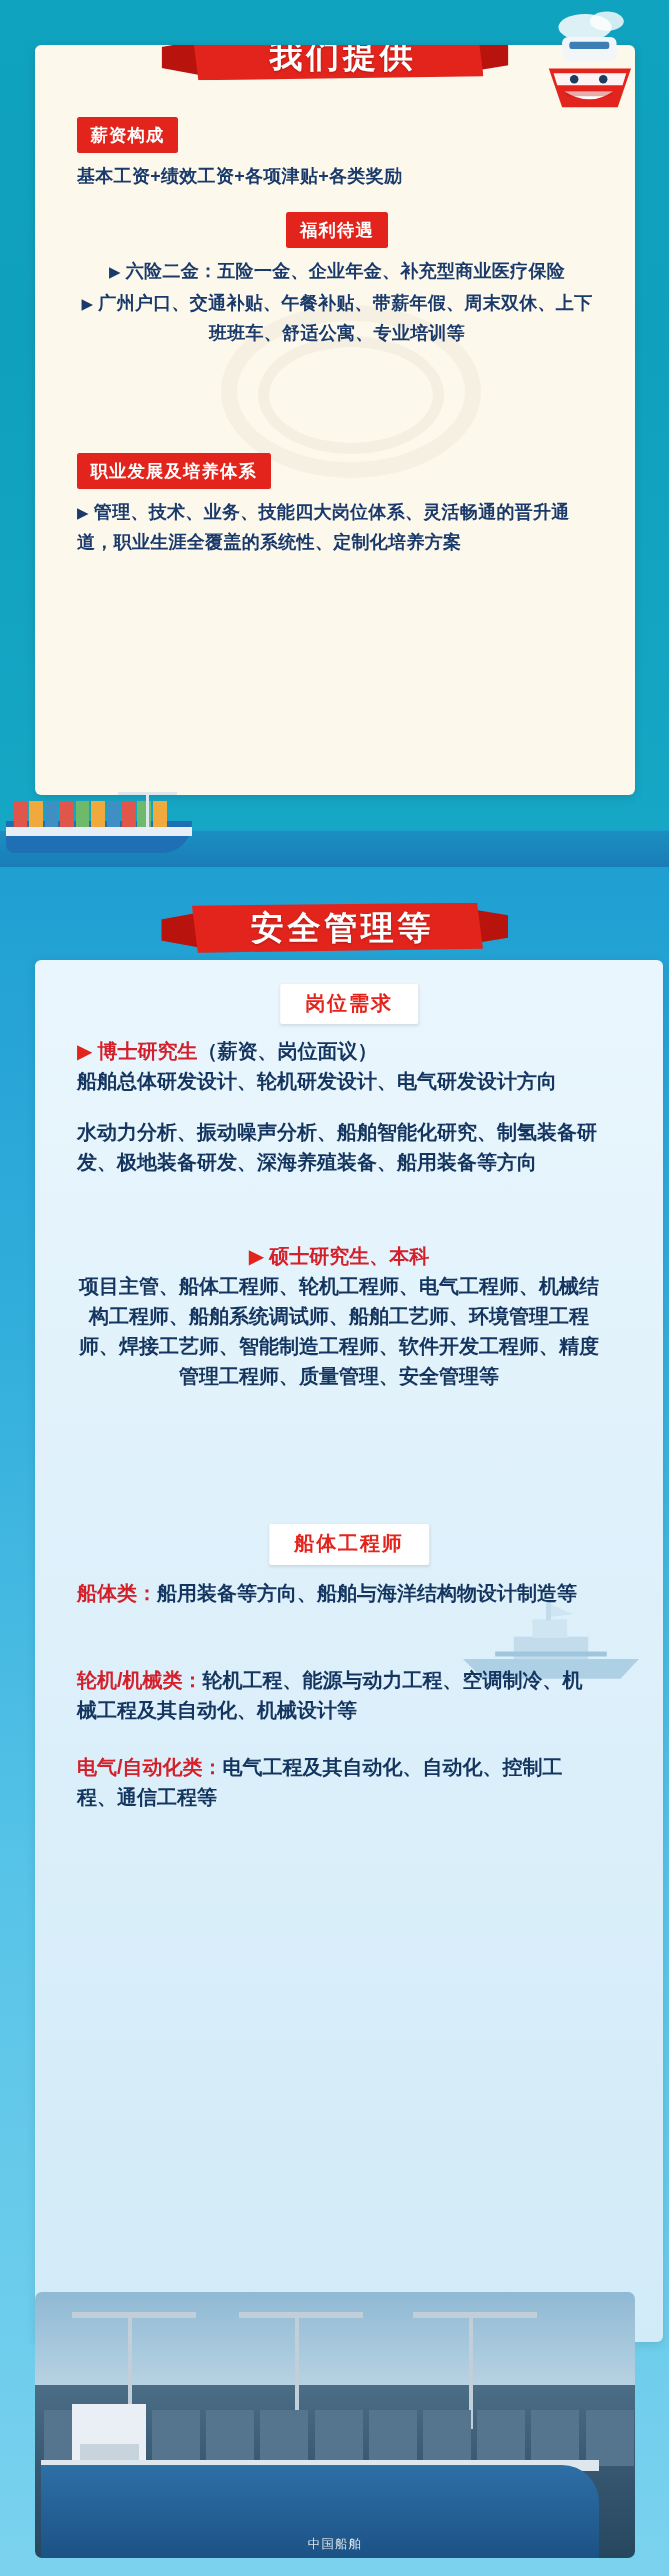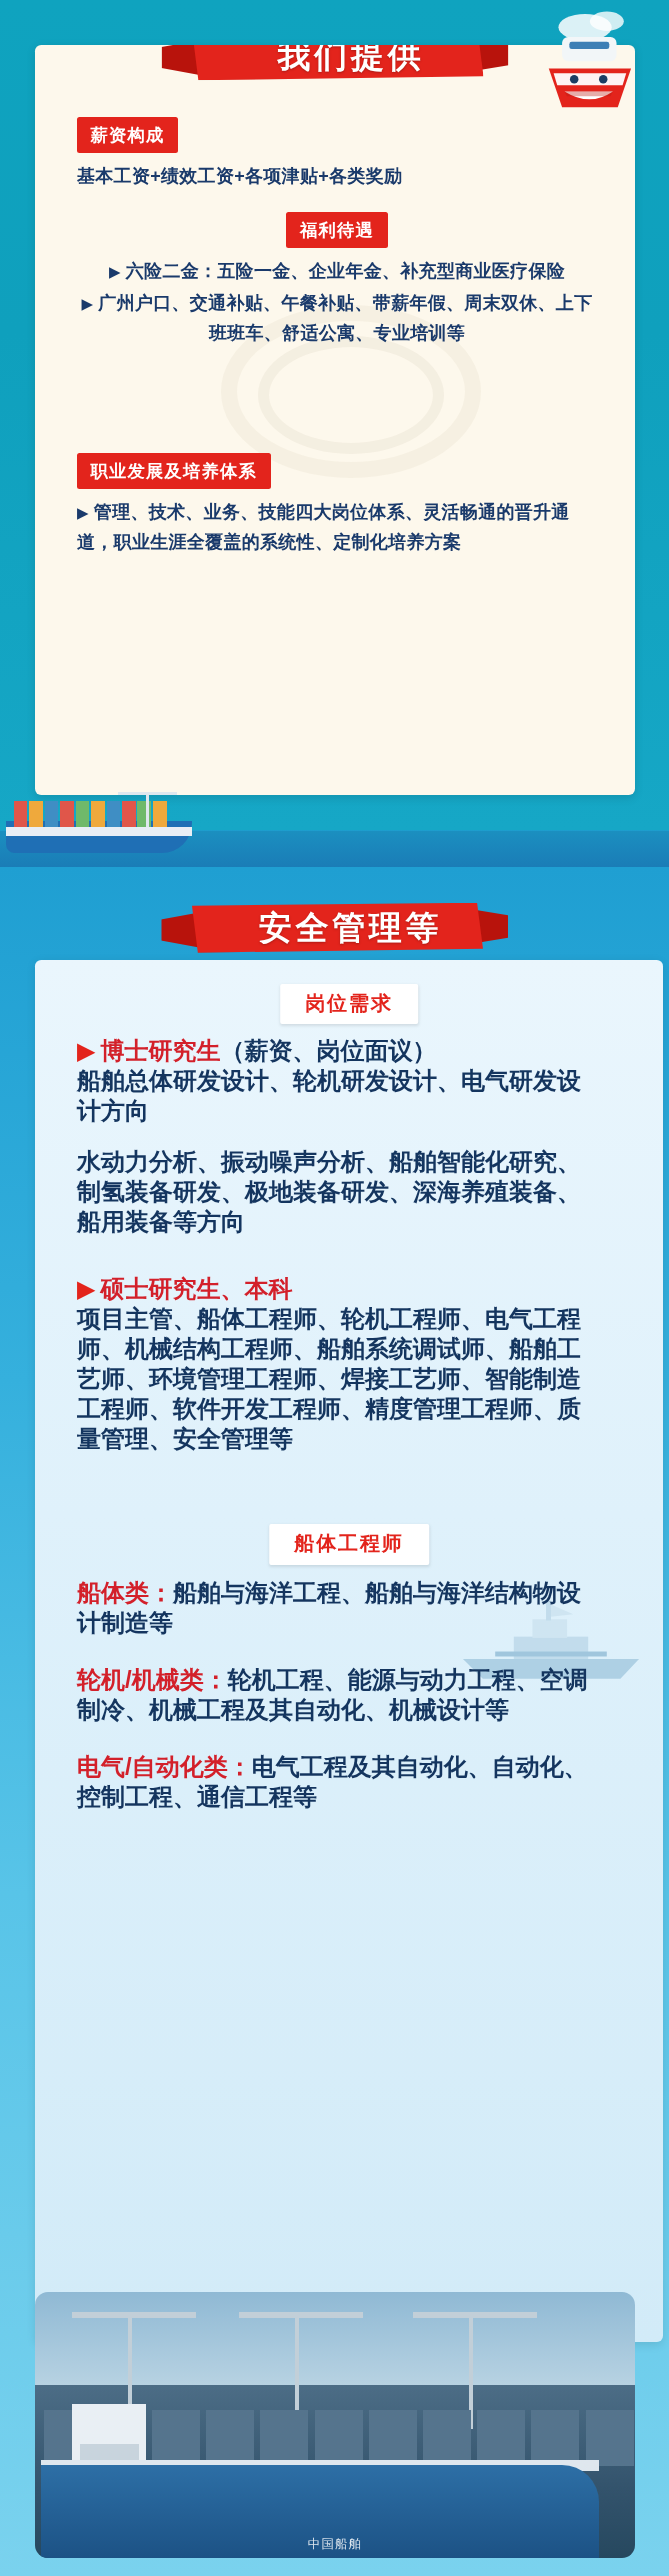--- a/index.html
+++ b/index.html
@@ -84,21 +84,21 @@
   }
   .banner .ribbon-tail-r {
     position: absolute;
     right: 0px; top: 15px;
     width: 38px; height: 35px;
     background: #b8130c;
     clip-path: polygon(0% 0%, 100% 18%, 100% 82%, 0% 100%);
   }
   .banner .banner-text {
     position: absolute;
-    left: 16px; top: 0;
+    left: 8px; top: 0;
     width: 347px; height: 67px;
     line-height: 67px;
     text-align: center;
     color: #ffffff;
     font-size: 33px;
     font-weight: bold;
     letter-spacing: 3.7px;
     text-shadow: 0 1.2px 2.5px rgba(0,0,0,0.25);
   }
 
@@ -218,21 +218,21 @@
     box-shadow: 0 1.2px 3.1px rgba(0,0,0,0.10);
     white-space: nowrap;
   }
   .need-blk {
     position: absolute;
     left: 42px;
     width: 524px;
   }
   .need-text {
     color: #14355f;
-    font-size: 24px;
+    font-size: 20px;
     line-height: 30px;
     font-weight: bold;
   }
   .need-text .tri { color: #e3241c; margin-right: 5px; }
   .red { color: #d3202a; }
 
   
   .navy-ship {
     position: absolute;
     right: 18.6px;
@@ -243,21 +243,21 @@
   }
 
   
   .yard {
     position: absolute;
     left: 35px;
     top: 1505px;
     width: 600px;
     height: 266px;
     overflow: hidden;
-    border-radius: 13px;
+    border-radius: 7px;
   }
   .yard .sky {
     position: absolute; left:0; top:0; width:100%; height:93px;
     background: linear-gradient(180deg,#8fb9d4 0%, #b7d2e2 100%);
   }
   .yard .ground {
     position: absolute; left:0; top:93px; width:100%; height:173px;
     background: linear-gradient(180deg,#4c6d86 0%, #33536c 60%, #26485f 100%);
   }
   .yard .bigship {
@@ -415,32 +415,32 @@
       <div class="white-tag" style="top:23.5px;">岗位需求</div>
 
       <div class="need-blk" style="top:76px;">
         <div class="need-text">
           <span class="tri">▶</span><span class="red">博士研究生</span><span>（薪资、岗位面议）</span>
         </div>
         <div class="need-text">船舶总体研发设计、轮机研发设计、电气研发设计方向</div>
         <div class="need-text" style="margin-top:21px;">水动力分析、振动噪声分析、船舶智能化研究、制氢装备研发、极地装备研发、深海养殖装备、船用装备等方向</div>
       </div>
 
-      <div class="need-blk" style="top:314px;">
+      <div class="need-blk" style="top:281px;text-align:center;">
         <div class="need-text">
           <span class="tri">▶</span><span class="red">硕士研究生、本科</span>
         </div>
         <div class="need-text">项目主管、船体工程师、轮机工程师、电气工程师、机械结构工程师、船舶系统调试师、船舶工艺师、环境管理工程师、焊接工艺师、智能制造工程师、软件开发工程师、精度管理工程师、质量管理、安全管理等</div>
       </div>
 
       <div class="white-tag" style="top:564px;">船体工程师</div>
 
       <div class="need-blk" style="top:618px;">
         <div class="need-text">
-          <span class="red">船体类：</span><span>船舶与海洋工程、船舶与海洋结构物设计制造等</span>
+          <span class="red">船体类：</span><span>船用装备等方向、船舶与海洋结构物设计制造等</span>
         </div>
       </div>
 
       <div class="need-blk" style="top:705px;">
         <div class="need-text">
           <span class="red">轮机/机械类：</span><span>轮机工程、能源与动力工程、空调制冷、机械工程及其自动化、机械设计等</span>
         </div>
       </div>
 
       <div class="need-blk" style="top:792px;">

